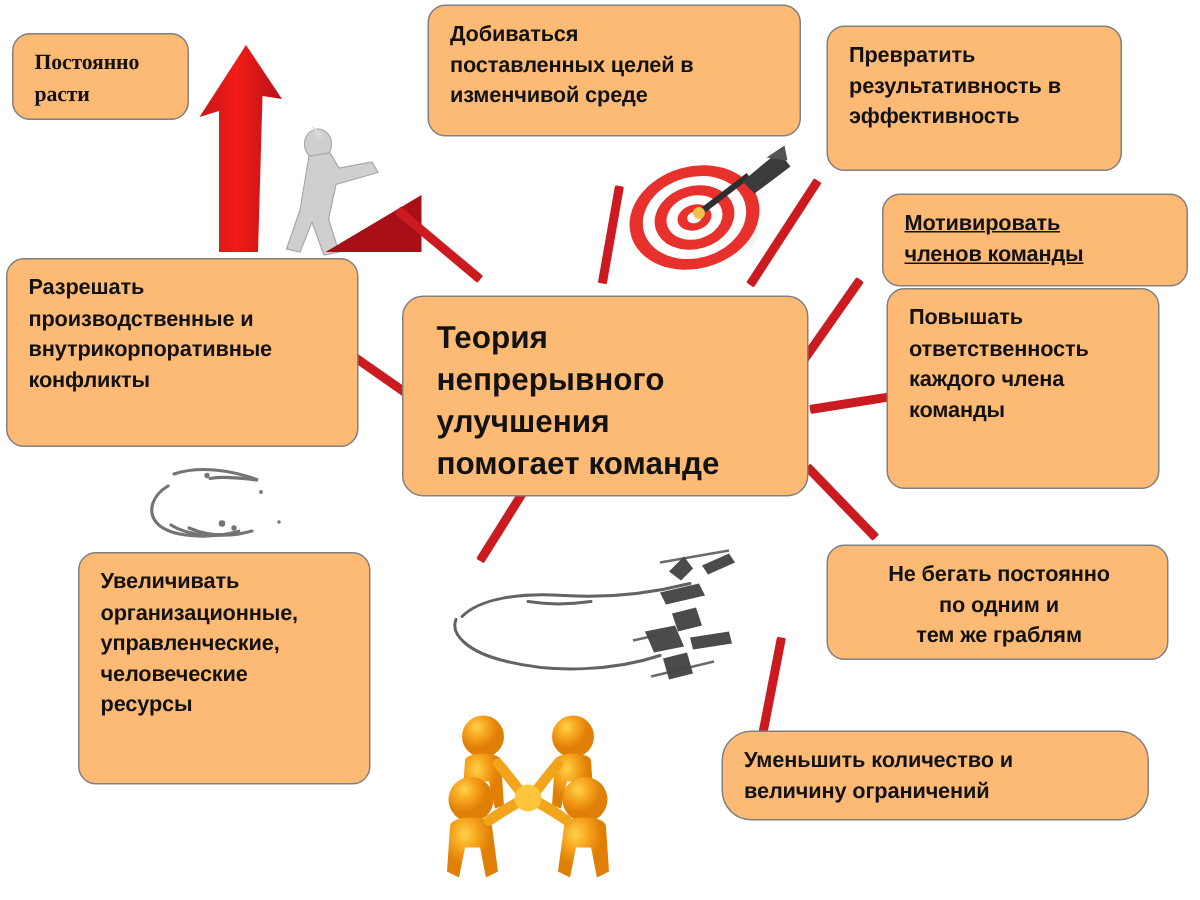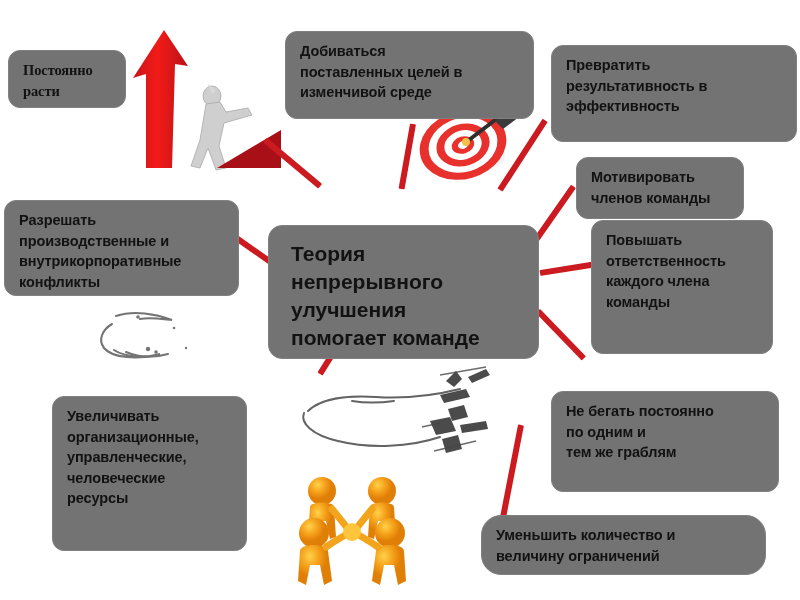--- a/index.html
+++ b/index.html
@@ -13,32 +13,31 @@
     height: 600px;
     background: #ffffff;
     overflow: hidden;
     font-family: "Liberation Sans", sans-serif;
   }
 
   
   .box {
     position: absolute;
     box-sizing: border-box;
-    background: #737373;
+    background: #fdba74;
     border: 1px solid #808080;
     border-radius: 12px;
     color: #121212;
     font-weight: bold;
     font-size: 14.5px;
     line-height: 1.42;
     letter-spacing: -0.1px;
     padding: 9px 12px 9px 14px;
     z-index: 20;
     white-space: pre-line;
-    margin-top: 28px;
   }
   .box.center {
     font-size: 21px;
     line-height: 1.33;
     font-weight: bold;
     padding: 14px 16px 14px 20px;
     border-radius: 14px;
     letter-spacing: 0px;
     z-index: 30;
   }
@@ -208,44 +207,44 @@
     </svg>
   </div>
 
   <div class="box" style="left:8px; top:22px; width:118px; height:58px;font-family:Liberation Serif, serif;">Постоянно
 расти</div>
 
   <div class="box" style="left:285px; top:3px; width:249px; height:88px;">Добиваться
 поставленных целей в
 изменчивой среде</div>
 
-  <div class="box" style="left:551px; top:17px; width:246px; height:97px;">Превратить
+  <div class="box" style="left:551px; top:17px; width:197px; height:97px;">Превратить
 результативность в
 эффективность</div>
 
-  <div class="box" style="left:576px; top:129px; width:168px; height:62px;">Мотивировать
+  <div class="box" style="left:588px; top:129px; width:204px; height:62px;text-decoration:underline;">Мотивировать
 членов команды</div>
 
   <div class="box" style="left:591px; top:192px; width:182px; height:134px;">Повышать
 ответственность
 каждого  члена
 команды</div>
 
-  <div class="box" style="left:4px; top:172px; width:235px; height:96px;">Разрешать
+  <div class="box" style="left:4px; top:172px; width:235px; height:126px;">Разрешать
 производственные и
 внутрикорпоративные
 конфликты</div>
 
   <div class="box" style="left:52px; top:368px; width:195px; height:155px;">Увеличивать
 организационные,
 управленческие,
 человеческие
 ресурсы</div>
 
-  <div class="box" style="left:551px; top:363px; width:228px; height:101px;">Не бегать постоянно
+  <div class="box" style="left:551px; top:363px; width:228px; height:77px;text-align:center;">Не бегать постоянно
 по  одним и
 тем же граблям</div>
 
   <div class="box" style="left:481px; top:487px; width:285px; height:60px;border-radius:20px;">Уменьшить количество и
 величину ограничений</div>
 
   <div class="box center" style="left:268px; top:197px; width:271px; height:134px;padding-left:22px;">Теория
 непрерывного
 улучшения
 помогает команде</div>

